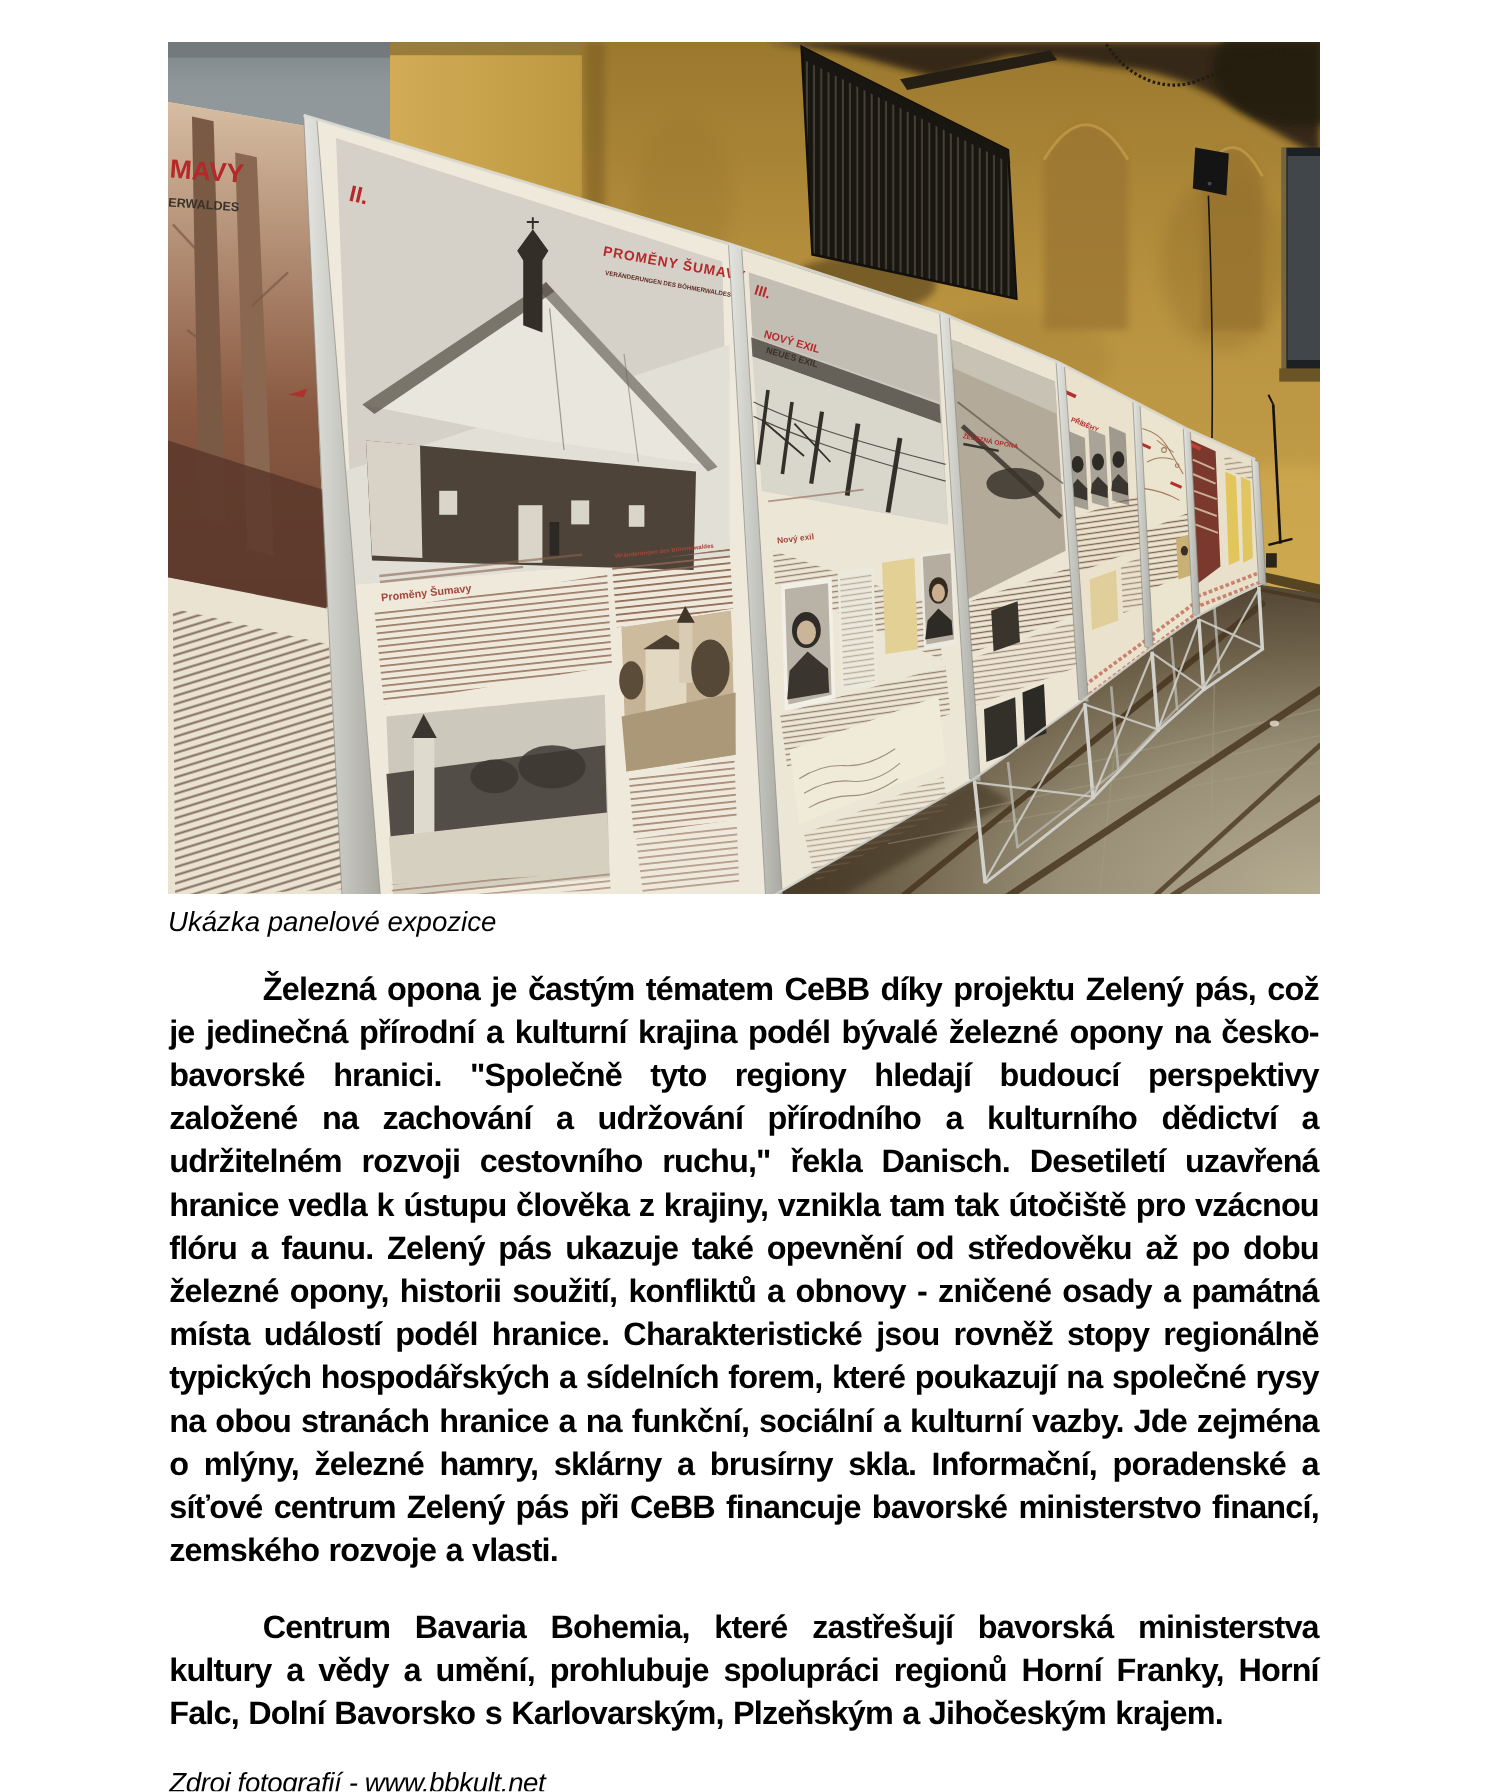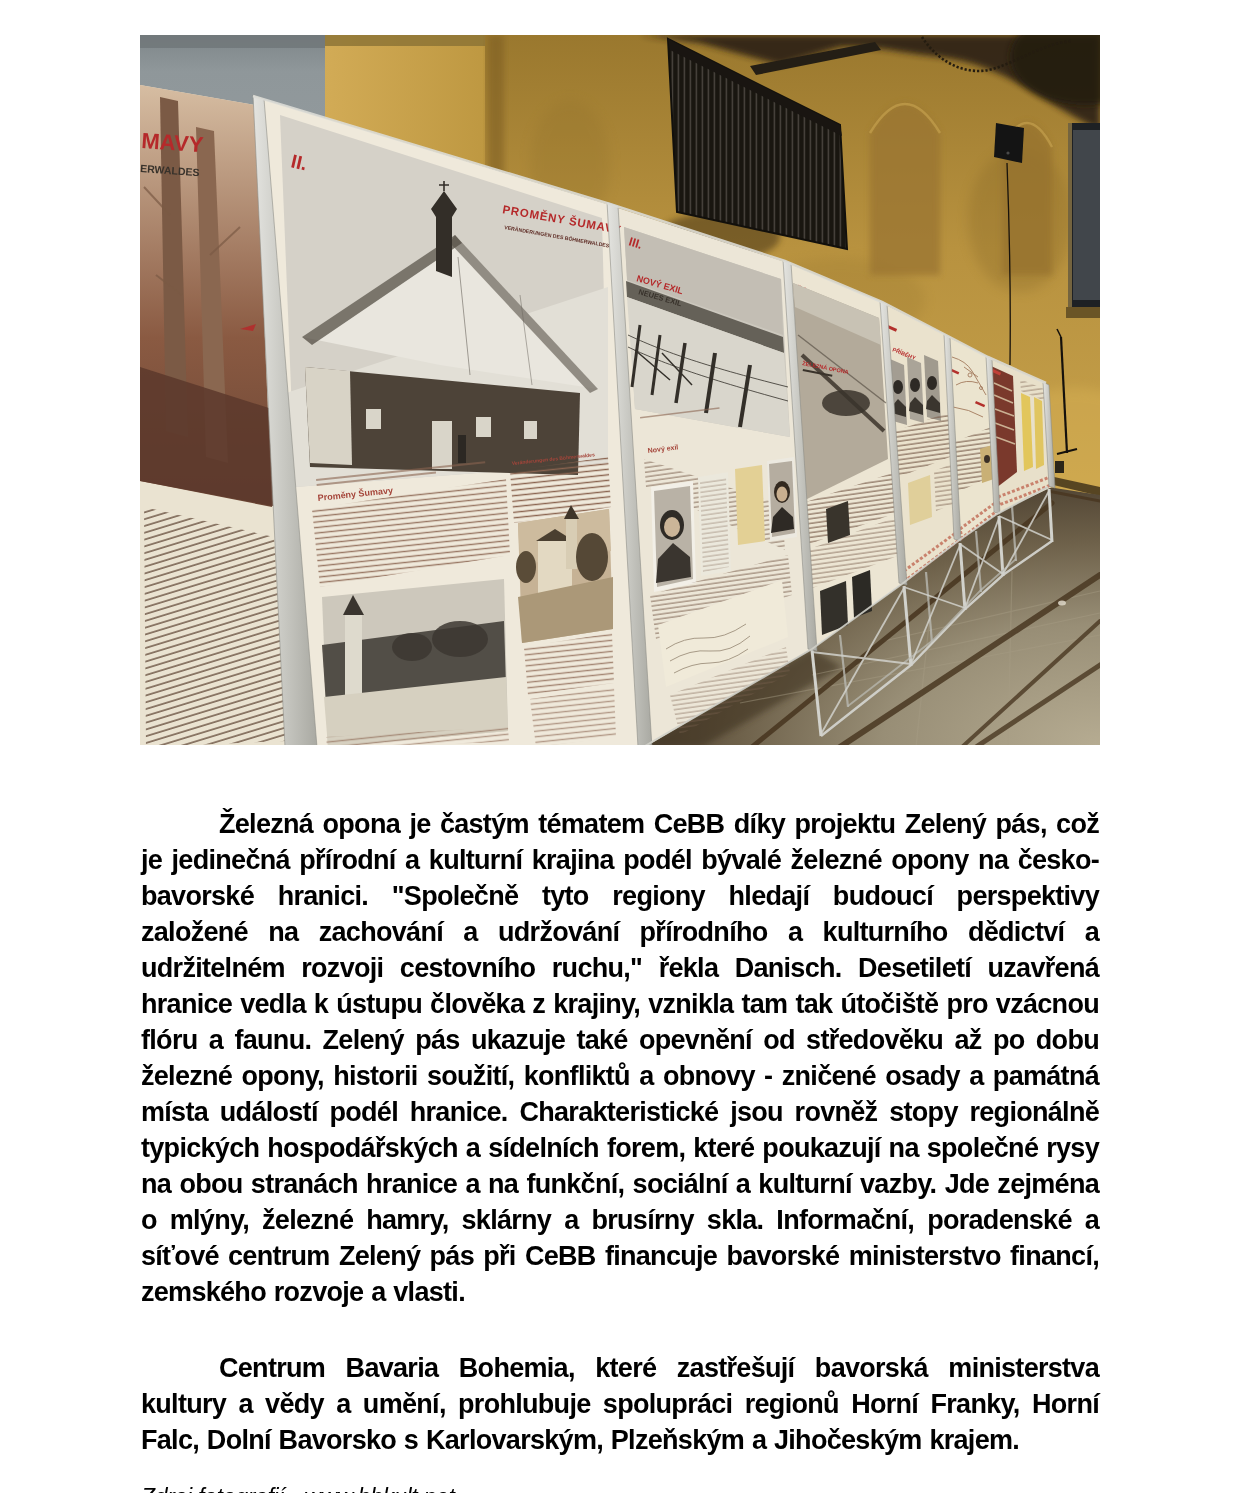--- a/index.html
+++ b/index.html
@@ -4,21 +4,21 @@
 <style>
   html,body{margin:0;padding:0;background:#ffffff;}
   .page{position:relative;width:1240px;height:1493px;background:#ffffff;
         font-family:"Liberation Sans",sans-serif;color:#000;overflow:hidden;}
   figure{margin:0;position:absolute;left:140px;top:35px;width:960px;}
   figure svg{display:block;}
   figcaption{font-style:italic;font-size:23px;line-height:28px;margin-top:9px;color:#000;}
   .article{position:absolute;left:141px;top:806px;width:958px;}
   .article p.body{margin:0;font-size:27px;line-height:36px;text-align:justify;
         text-indent:78px;letter-spacing:-0.7px;word-spacing:1px;font-weight:bold;}
-  .article p.body + p.body{margin-top:40px;}
+  .article p.body + p.body{margin-top:28px;}
   .credit{font-style:italic;font-size:23px;margin-top:26px;letter-spacing:-0.3px;}
   .red-stencil{fill:#b5292a;font-weight:bold;font-family:"Liberation Sans",sans-serif;}
   .dark-stencil{fill:#38322b;font-weight:bold;font-family:"Liberation Sans",sans-serif;}
   .maroon-stencil{fill:#5f2d26;font-weight:bold;font-family:"Liberation Sans",sans-serif;}
   .sepia-head{fill:#a5453a;font-weight:bold;font-family:"Liberation Sans",sans-serif;}
 </style>
 </head>
 <body>
 
 <div class="page">
@@ -372,20 +372,21 @@
           <polygon points="643,225 651,228 677,616 668,614" fill="url(#postG)"></polygon>
           <polygon points="740,266 747,269 767,550 759,548" fill="url(#postG)"></polygon>
           <polygon points="804,299 810,302 821,506 814,504" fill="url(#postG)"></polygon>
           <polygon points="846,321 852,324 860,479 854,477" fill="url(#postG)"></polygon>
           <polygon points="903,347 909,350 915,453 909,451" fill="url(#postG)"></polygon>
         </g>
         <polyline points="113,61 470,169 645,226 742,267 806,300 848,322 906,348" fill="none" stroke="#dcdcd6" stroke-width="2.5" opacity="0.9"></polyline>
         <polyline points="505,711 672,614 762,549 818,506 857,479 908,452" fill="none" stroke="#cfcfc8" stroke-width="2" opacity="0.9"></polyline>
       </g>
     </svg>
+    <figcaption>Ukázka panelové expozice</figcaption>
   </figure>
 
   <div class="article">
     <p class="body">Železná opona je častým tématem CeBB díky projektu Zelený pás, což je jedinečná přírodní a kulturní krajina podél bývalé železné opony na česko-bavorské hranici. "Společně tyto regiony hledají budoucí perspektivy založené na zachování a udržování přírodního a kulturního dědictví a udržitelném rozvoji cestovního ruchu," řekla Danisch. Desetiletí uzavřená hranice vedla k ústupu člověka z krajiny, vznikla tam tak útočiště pro vzácnou flóru a faunu. Zelený pás ukazuje také opevnění od středověku až po dobu železné opony, historii soužití, konfliktů a obnovy - zničené osady a památná místa událostí podél hranice. Charakteristické jsou rovněž stopy regionálně typických hospodářských a sídelních forem, které poukazují na společné rysy na obou stranách hranice a na funkční, sociální a kulturní vazby. Jde zejména o mlýny, železné hamry, sklárny a brusírny skla. Informační, poradenské a síťové centrum Zelený pás při CeBB financuje bavorské ministerstvo financí, zemského rozvoje a vlasti.</p>
     <p class="body">Centrum Bavaria Bohemia, které zastřešují bavorská ministerstva kultury a vědy a umění, prohlubuje spolupráci regionů Horní Franky, Horní Falc, Dolní Bavorsko s Karlovarským, Plzeňským a Jihočeským krajem.</p>
     <p class="credit">Zdroj fotografií - www.bbkult.net</p>
   </div>
 
 </div>
 

